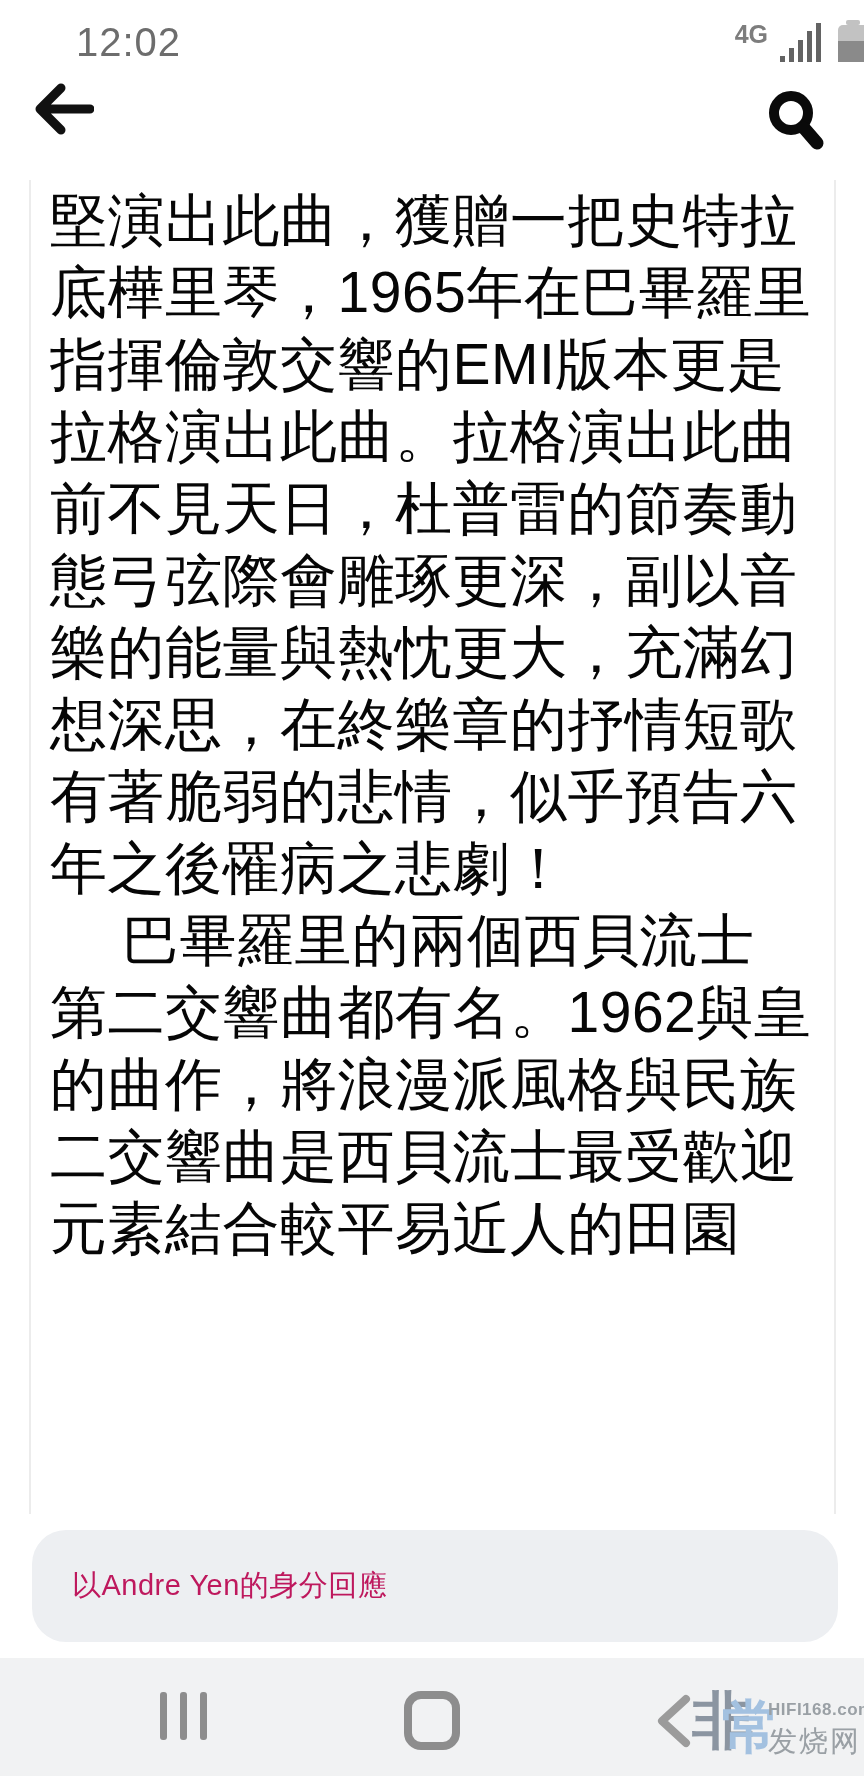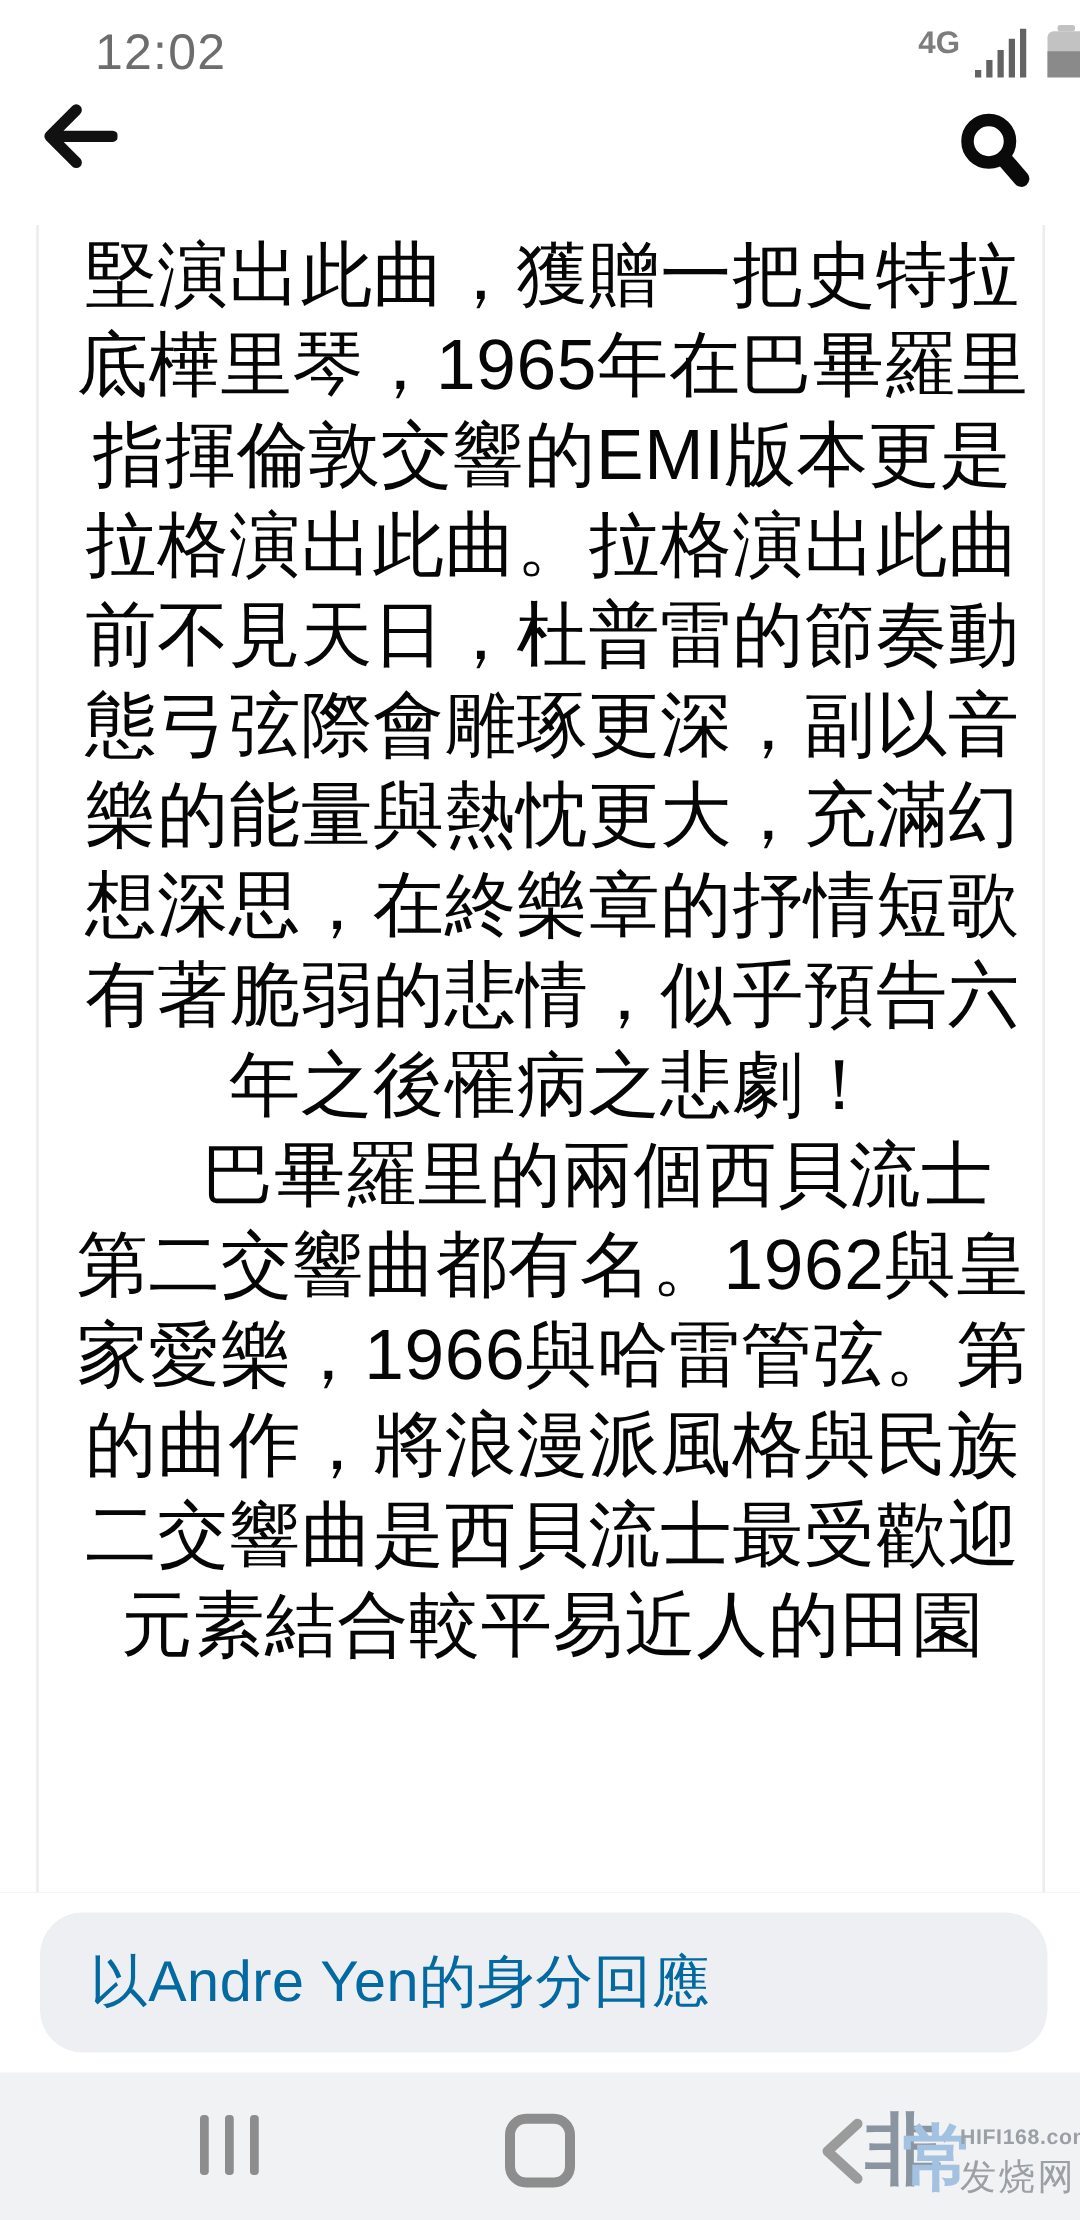--- a/index.html
+++ b/index.html
@@ -28,35 +28,35 @@
 
   
   .content-frame {
     position:absolute; top:180px; left:29px; width:807px; height:1334px;
     border-left:2px solid #ececec; border-right:2px solid #ececec;
     overflow:hidden; background:#ffffff;
   }
   .article { padding:4px 0 0 19px; }
   .text-line {
     font-size:57px; line-height:72px; color:#060606;
-    white-space:nowrap; letter-spacing:0.5px;text-align:center;
+    white-space:nowrap; letter-spacing:0.5px;
   }
   .text-line.indent { padding-left:72px; }
 
   .content-divider { position:absolute; top:1514px; left:0; width:864px; height:3px; background:#d8d8d8; }
 
   
   .comment-bar { position:absolute; top:1514px; left:0; width:864px; height:144px; background:#ffffff; }
   .comment-input {
     position:absolute; left:32px; top:16px; width:806px; height:112px;
     background:#edeff2; border-radius:34px;
     display:flex; align-items:center; padding-left:40px;
     cursor:text;
   }
-  .comment-placeholder { font-size:46px; color:#0369a1; letter-spacing:0.5px; }
+  .comment-placeholder { font-size:29px; color:#be185d; letter-spacing:0.5px; }
 
   
   .nav-bar { position:absolute; top:1658px; left:0; width:864px; height:118px; background:#f1f2f3; }
   .nav-recents { position:absolute; left:160px; top:34px; width:64px; height:52px; cursor:pointer; display:flex; gap:13px; }
   .nav-recents span { display:block; width:7px; height:48px; background:#8d8d8d; border-radius:3px; }
   .nav-home { position:absolute; left:404px; top:33px; width:56px; height:59px; border:8px solid #8d8d8d; border-radius:17px; cursor:pointer; background:transparent; }
   .nav-back { position:absolute; left:652px; top:36px; width:42px; height:54px; cursor:pointer; }
 
   
   .watermark { position:absolute; left:692px; top:30px; width:172px; height:88px; pointer-events:none; }
@@ -112,21 +112,20 @@
       <div class="text-line">指揮倫敦交響的EMI版本更是</div>
       <div class="text-line">拉格演出此曲。拉格演出此曲</div>
       <div class="text-line">前不見天日，杜普雷的節奏動</div>
       <div class="text-line">態弓弦際會雕琢更深，副以音</div>
       <div class="text-line">樂的能量與熱忱更大，充滿幻</div>
       <div class="text-line">想深思，在終樂章的抒情短歌</div>
       <div class="text-line">有著脆弱的悲情，似乎預告六</div>
       <div class="text-line">年之後罹病之悲劇！</div>
       <div class="text-line indent">巴畢羅里的兩個西貝流士</div>
       <div class="text-line">第二交響曲都有名。1962與皇</div>
-      <div class="text-line">家愛樂，1966與哈雷管弦。第</div>
       <div class="text-line">的曲作，將浪漫派風格與民族</div>
       <div class="text-line">二交響曲是西貝流士最受歡迎</div>
       <div class="text-line">元素結合較平易近人的田園</div>
     </div>
 </div>
 <div class="content-divider"></div>
 
 <div class="comment-bar">
   <div class="comment-input">
     <span class="comment-placeholder">以Andre Yen的身分回應</span>

